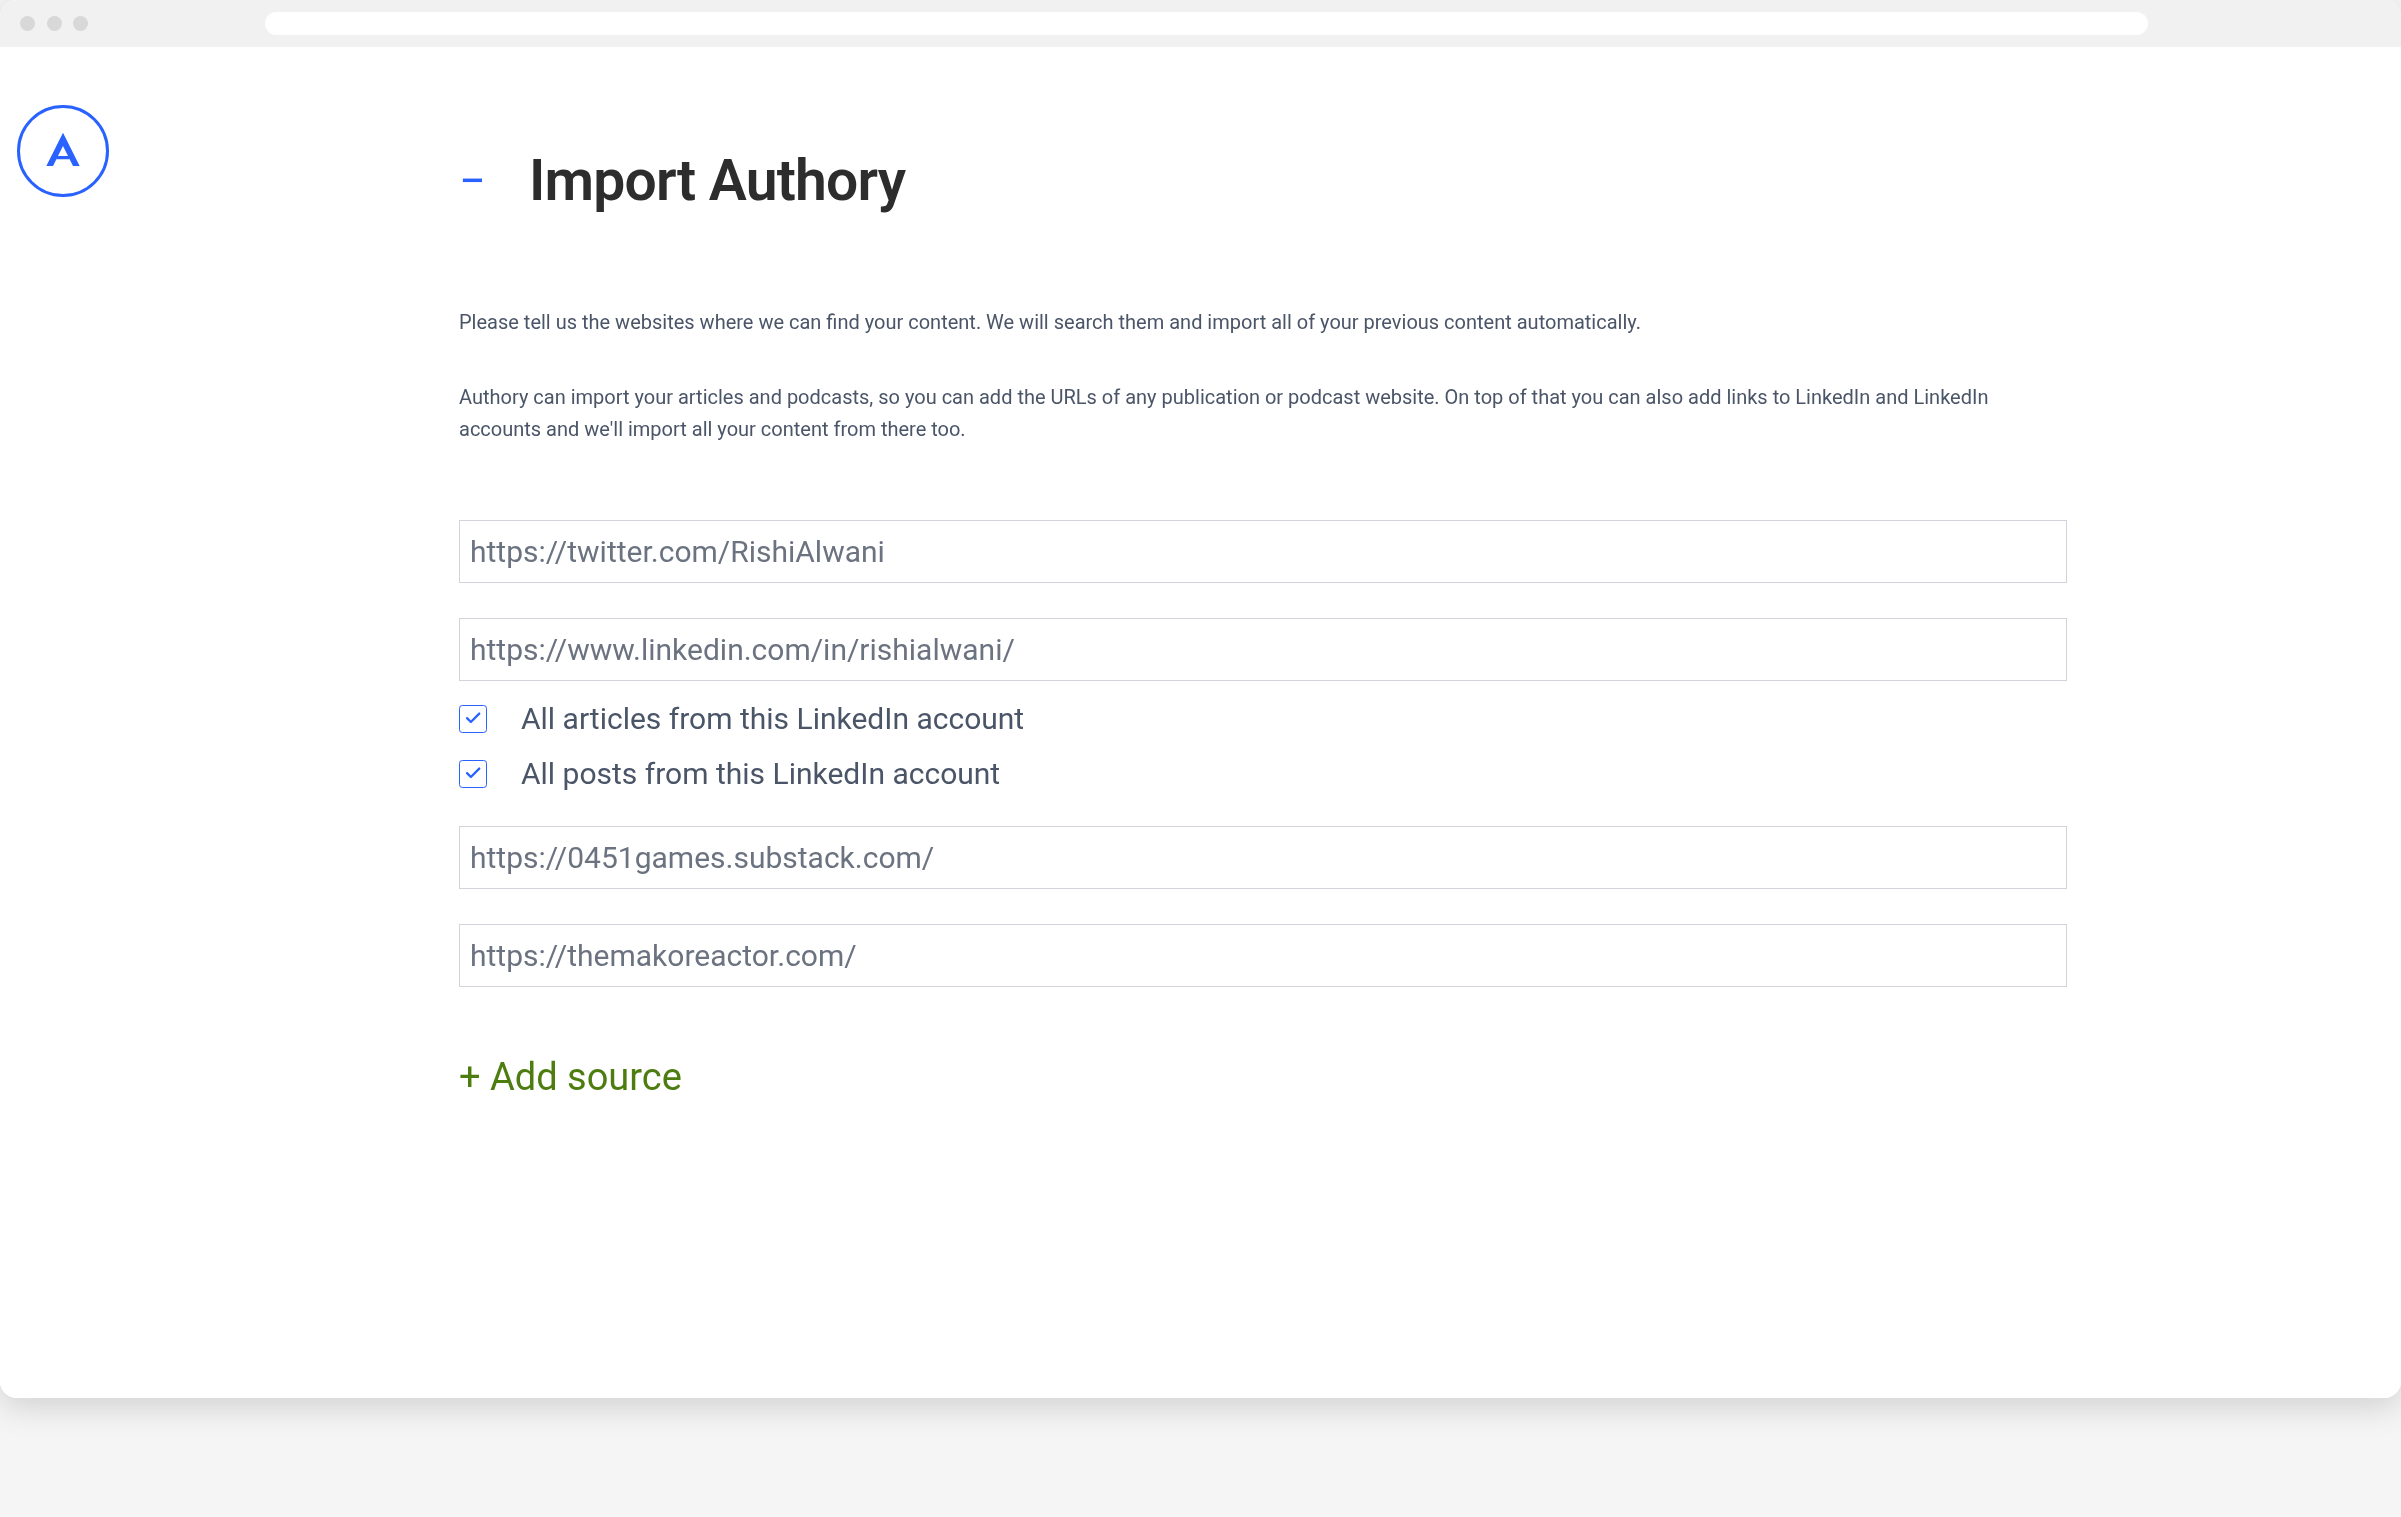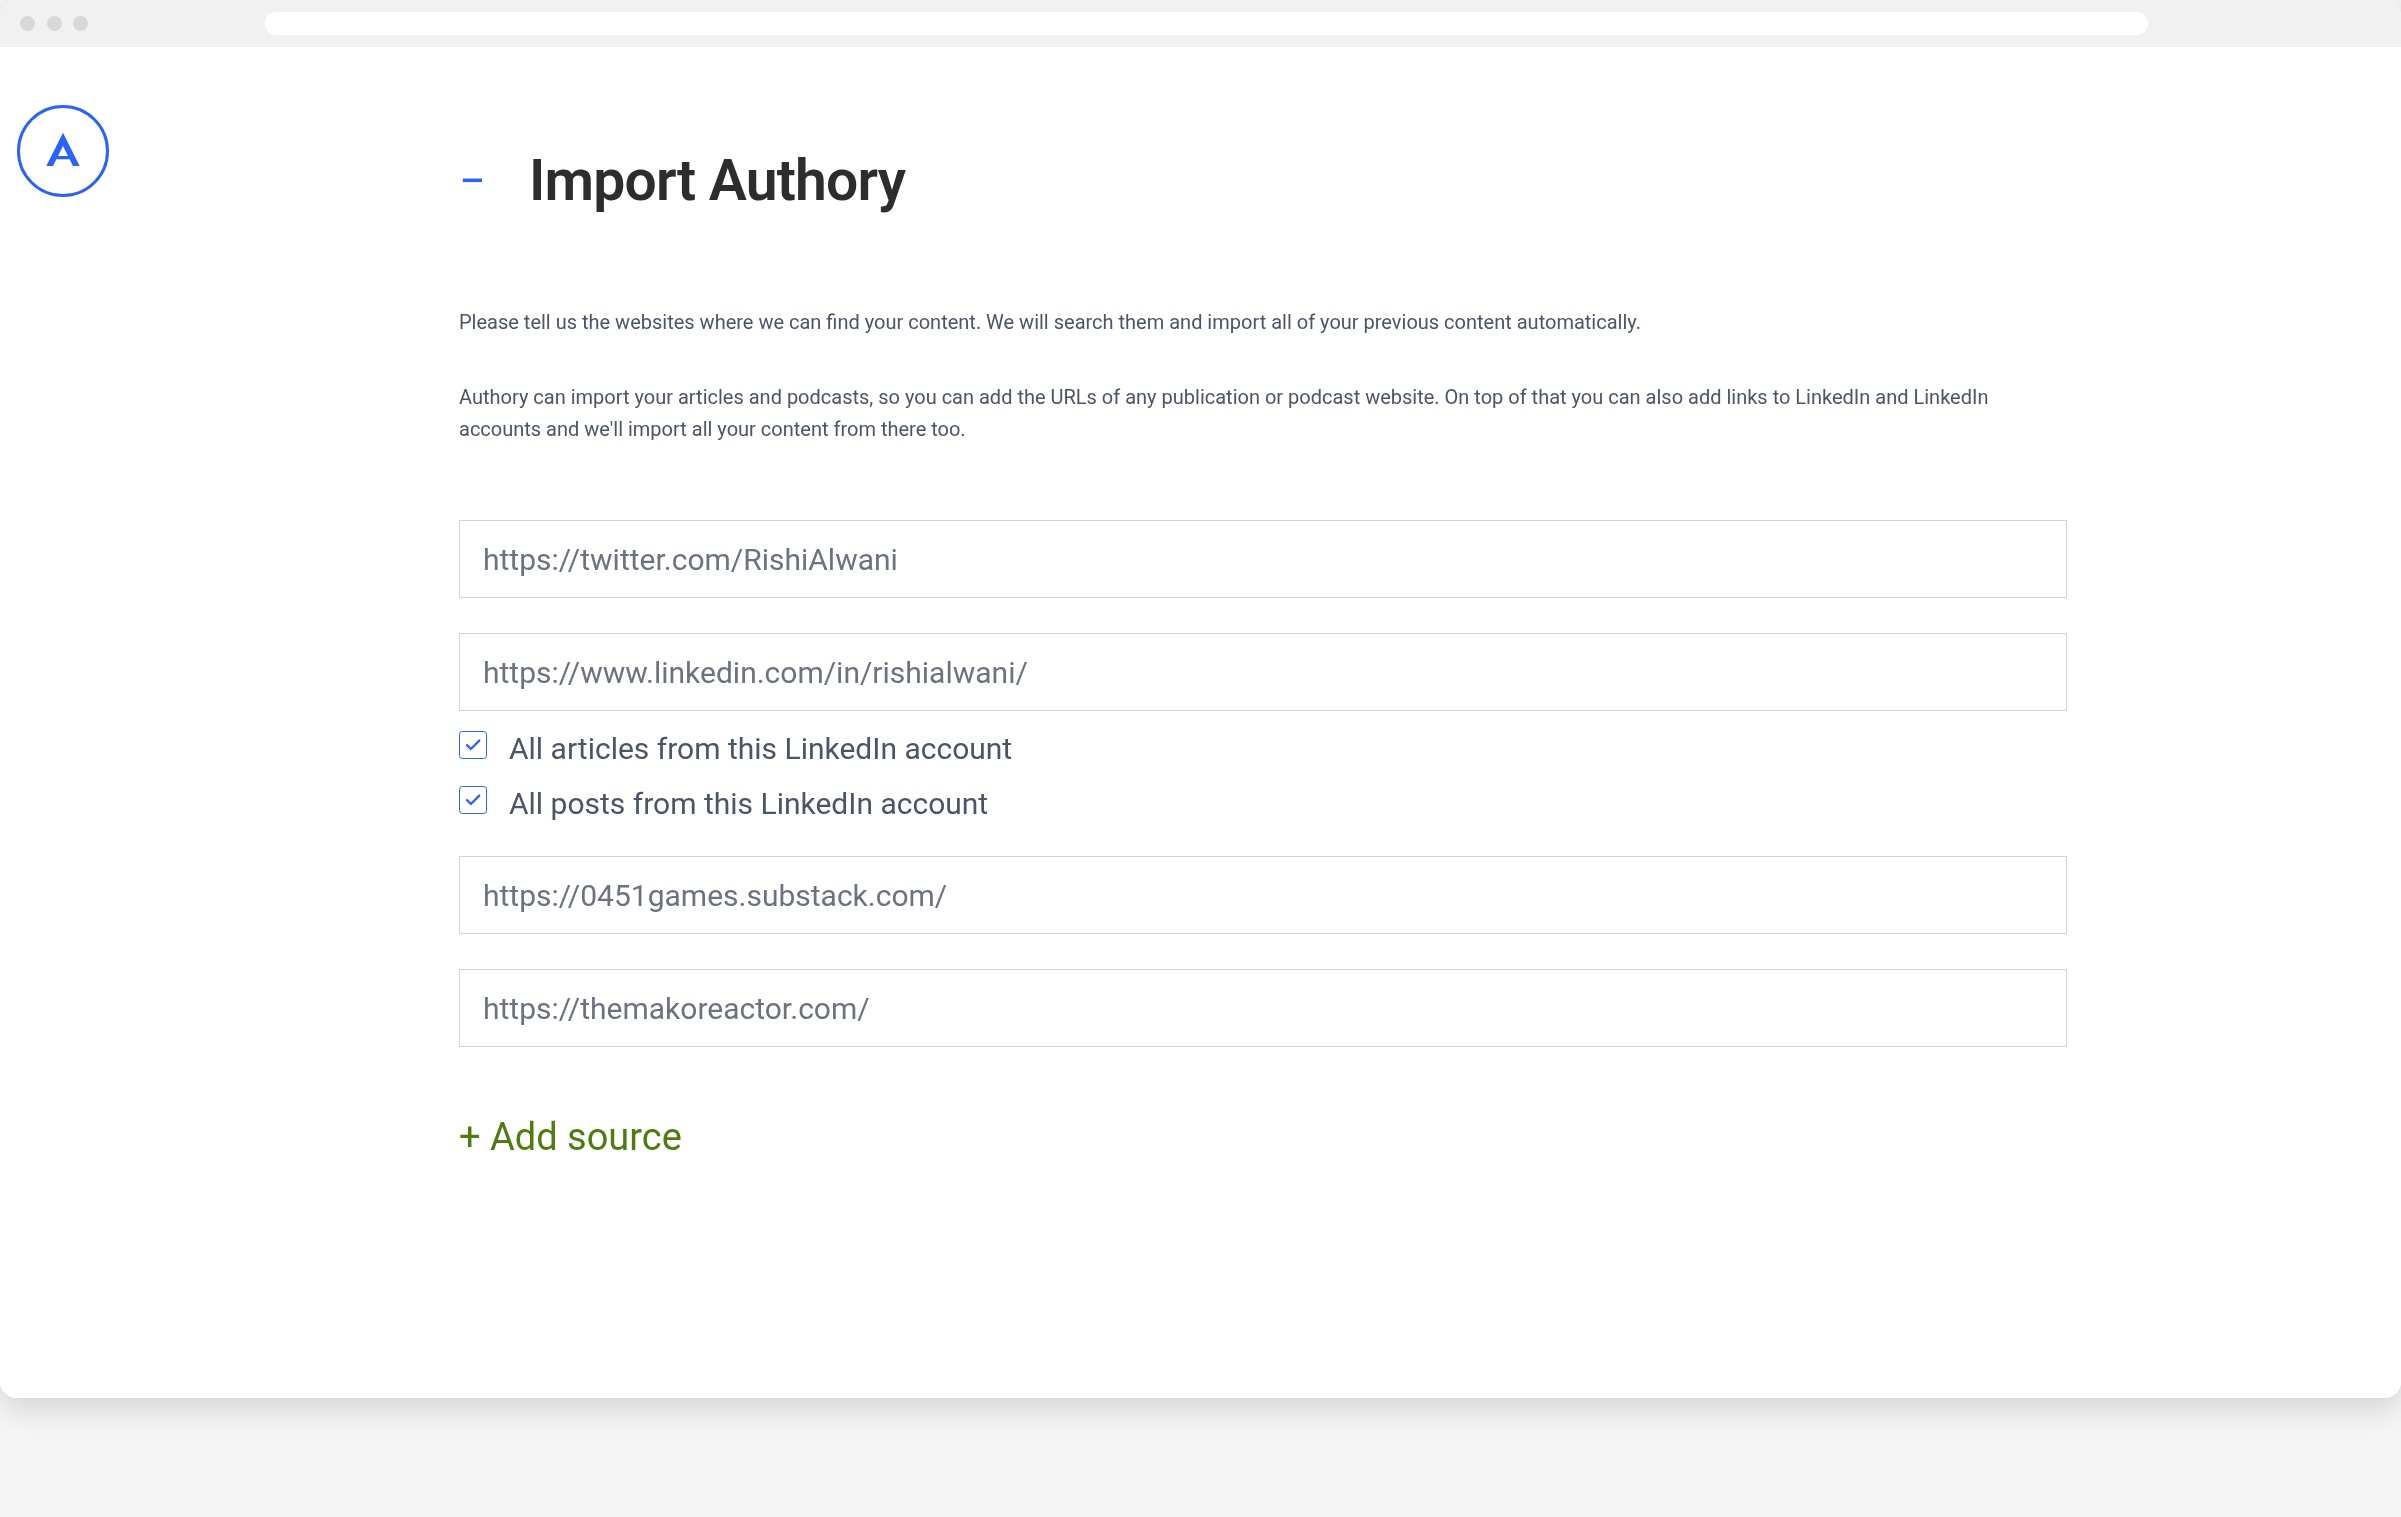--- a/index.html
+++ b/index.html
@@ -121,32 +121,33 @@
     .description:last-of-type {
       margin-bottom: 75px;
     }
     
     .input-group {
       margin-bottom: 35px;
     }
     
     .url-input {
       width: 100%;
-      height: 78px;
+      height: 63px;
       border: 1.7px solid #d1d5db;
-      padding: 0 23px;
+      padding: 0 10px;
       font-size: 30px;
       color: #6b7280;
       font-family: inherit;
       background: #ffffff;
     }
     
     .checkbox-row {
       display: flex;
-      gap: 22px;
+      align-items: center;
+      gap: 34px;
       margin-top: 20px;
     }
     
     .checkbox {
       width: 28px;
       height: 28px;
       border: 1.7px solid #2962ff;
       border-radius: 3.3px;
       display: flex;
       align-items: center;

